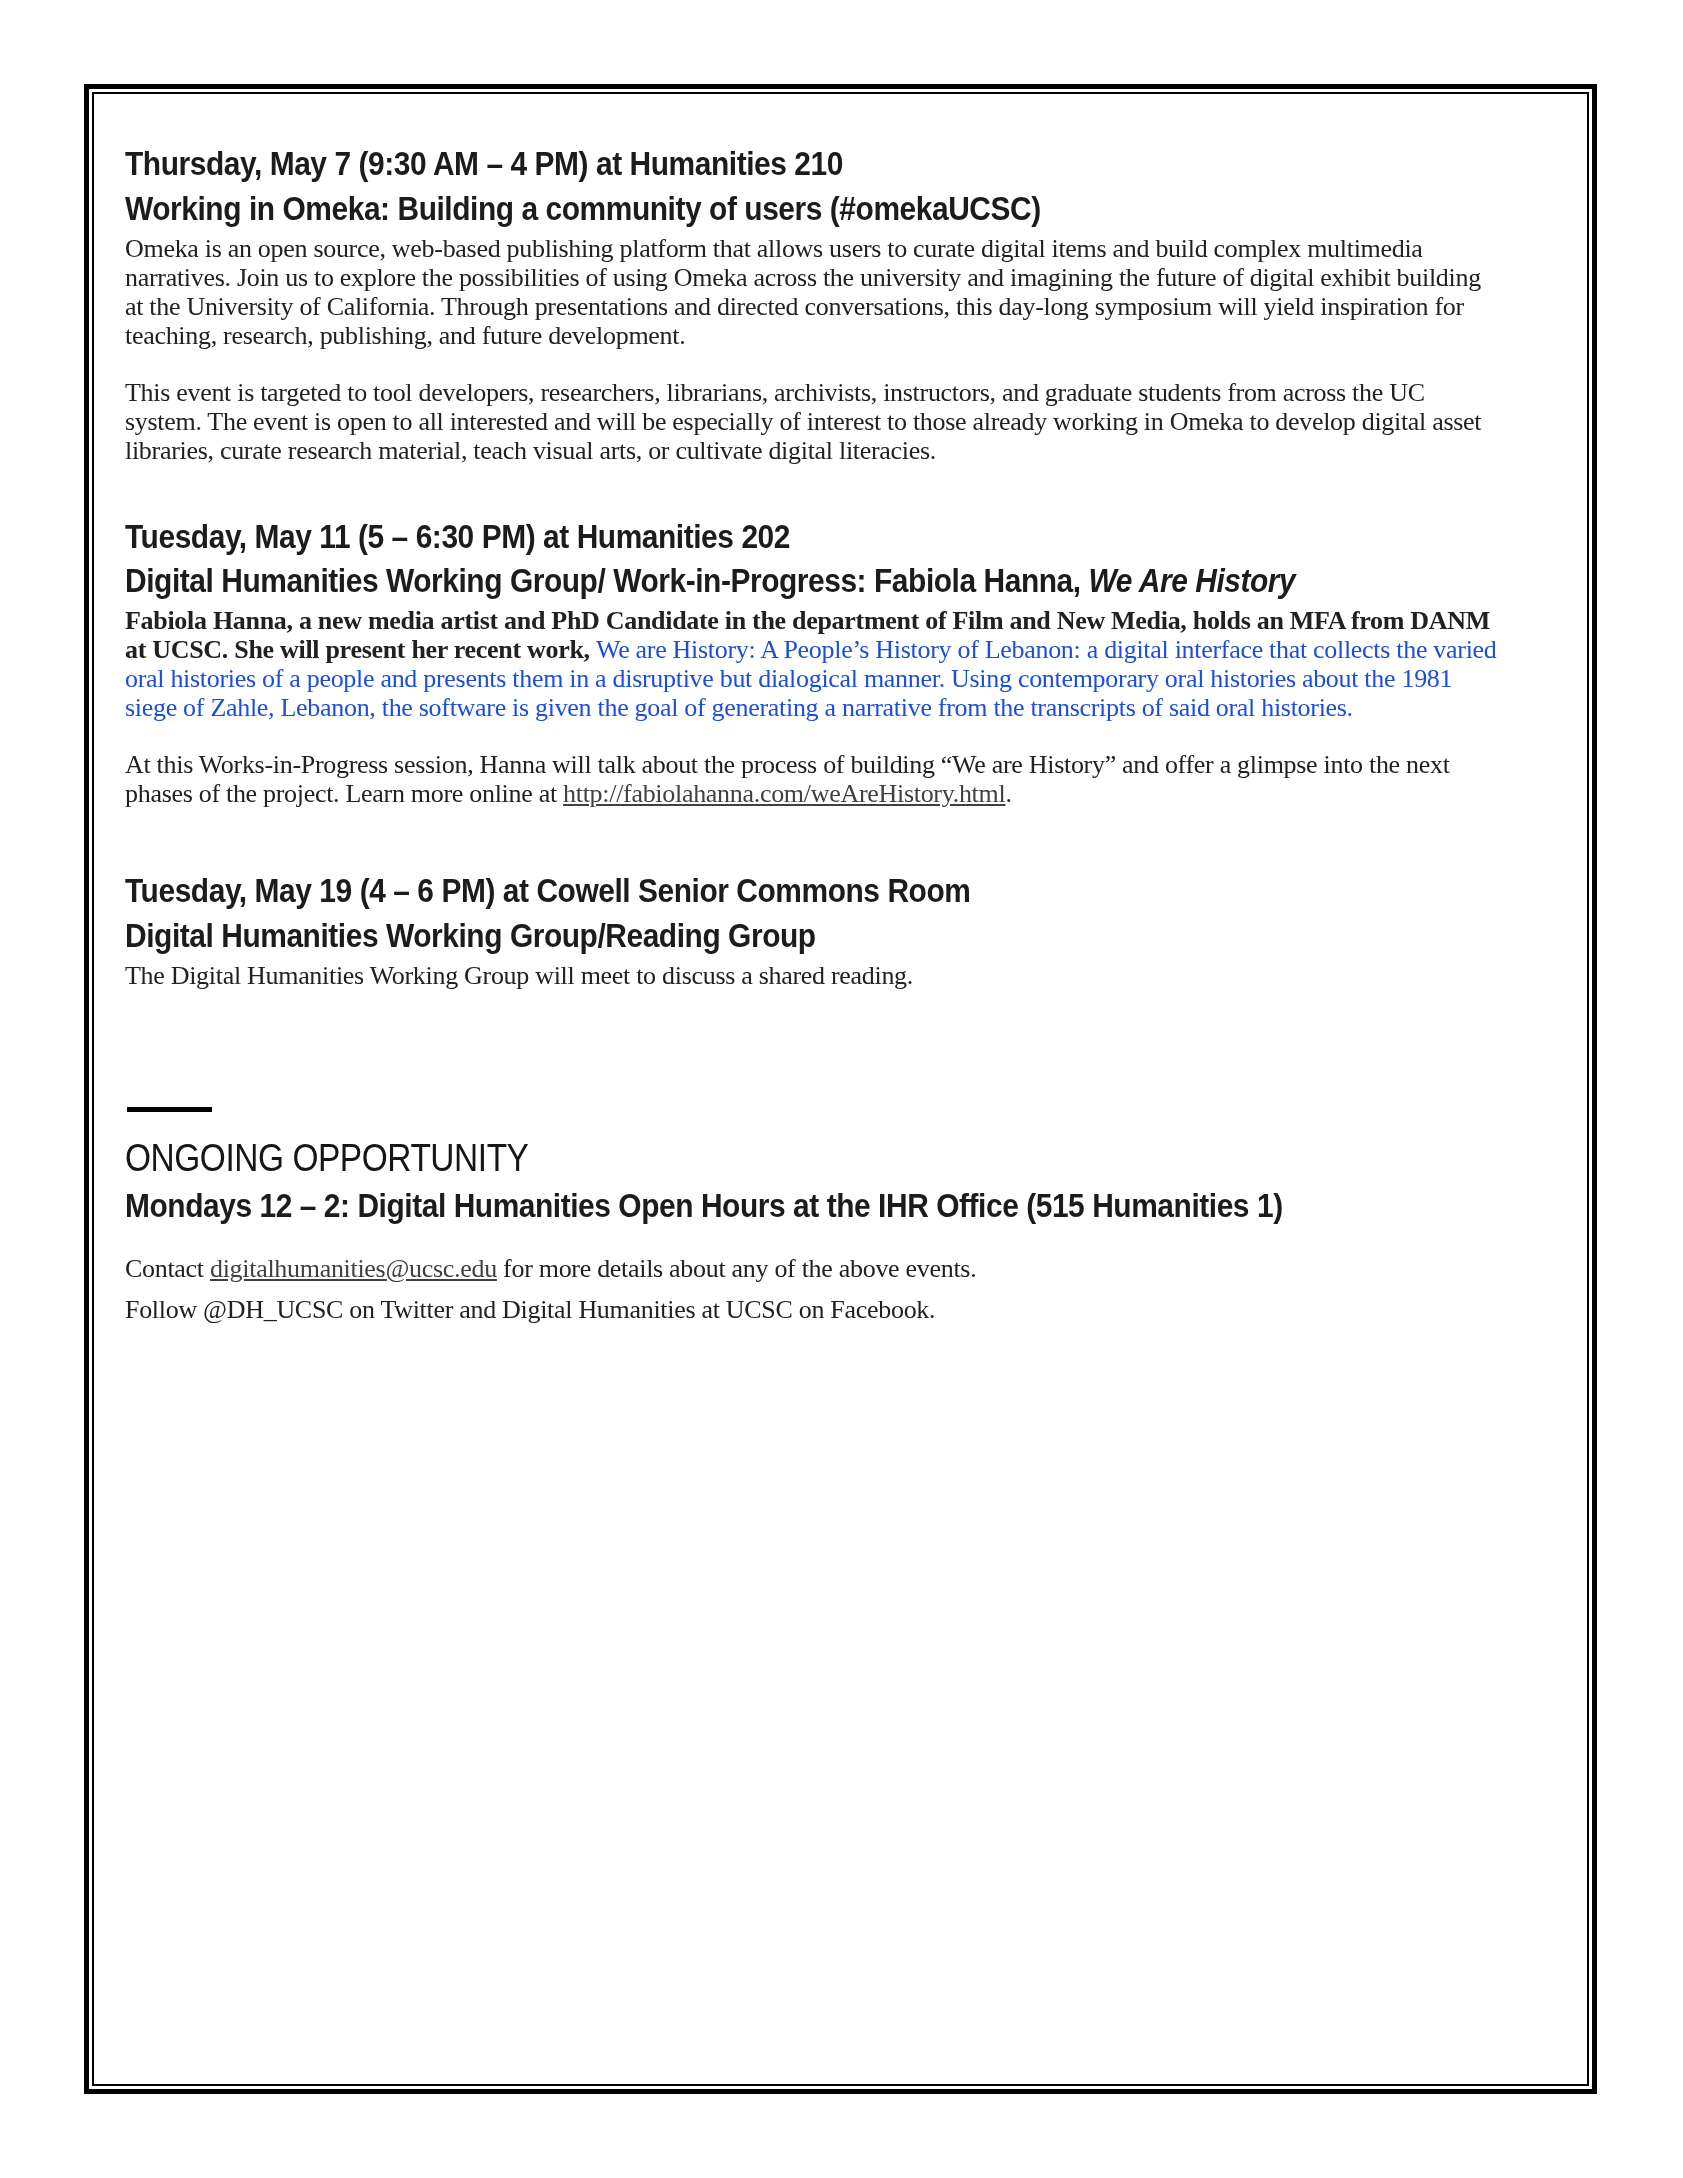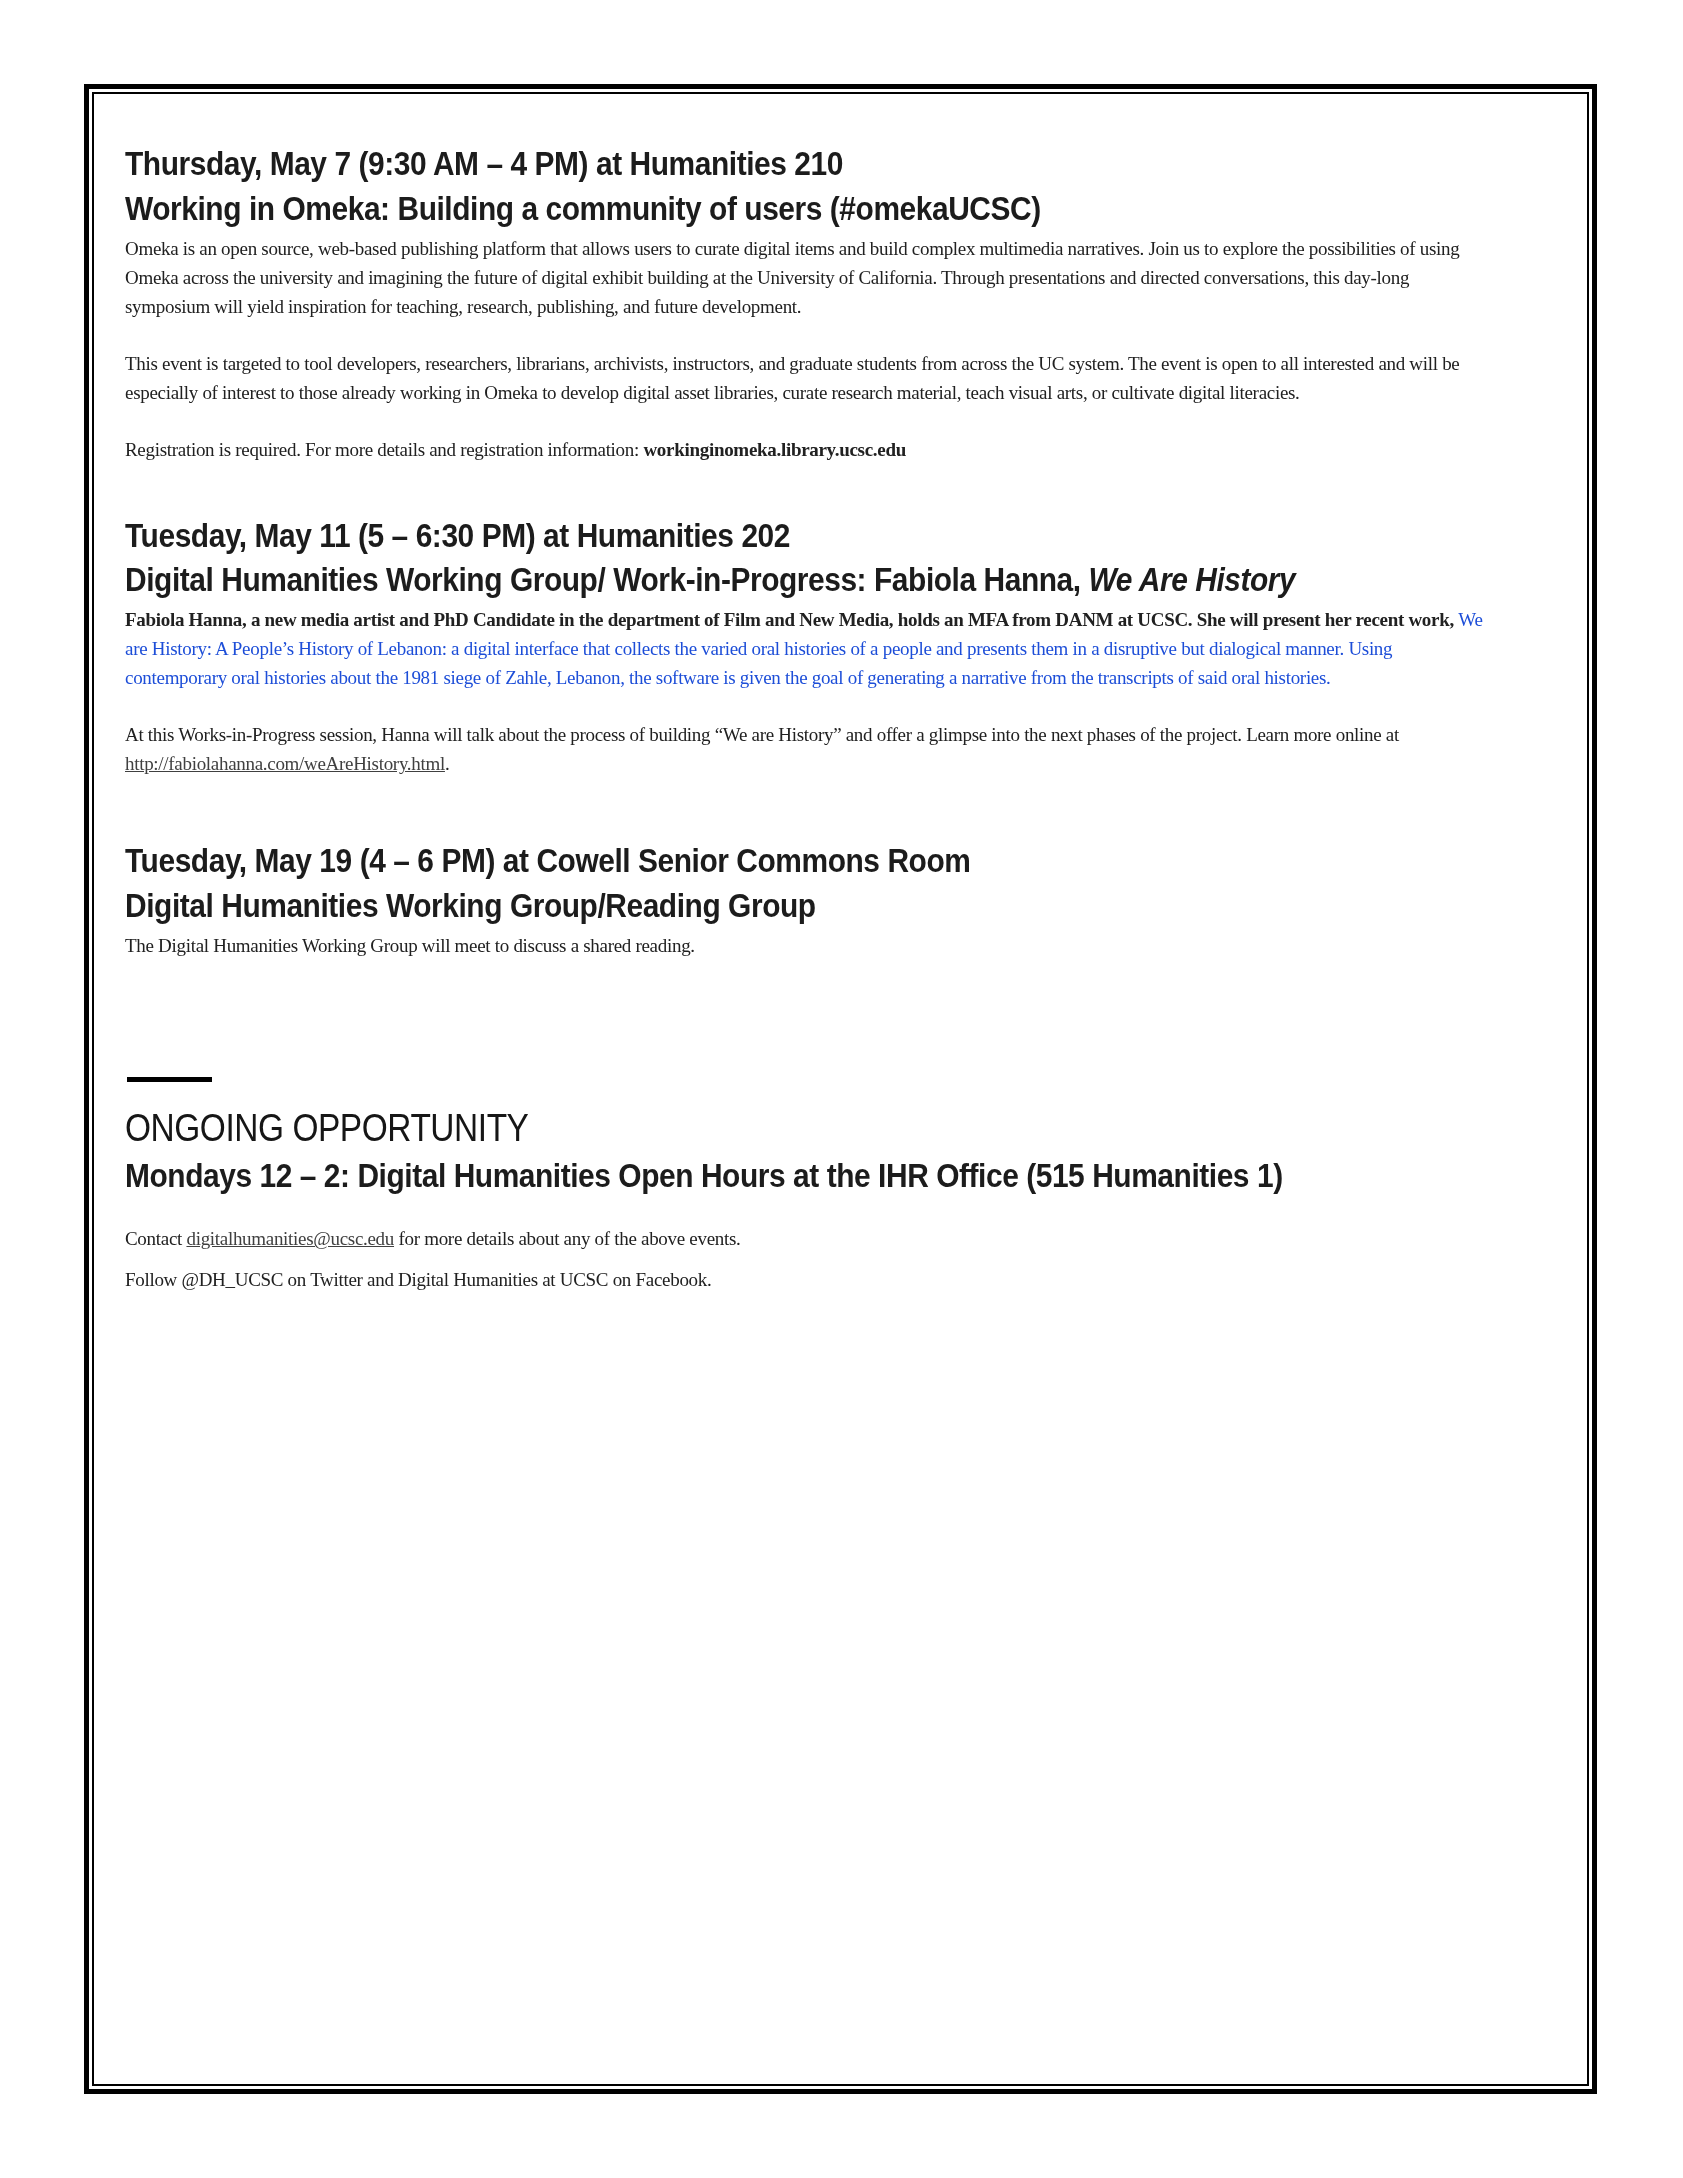--- a/index.html
+++ b/index.html
@@ -42,21 +42,21 @@
     font-weight: 400;
     font-size: 38px;
     line-height: 1.2;
     color: #161616;
     letter-spacing: -0.5px;
     transform: scaleX(0.88);
     transform-origin: 0 50%;
     white-space: nowrap;
   }
   p.body {
-    font-size: 19px;
+    font-size: 26px;
     line-height: 29px;
     letter-spacing: -0.3px;
     color: #212121;
     max-width: 1381px;
     margin-top: 4px;
   }
   p.body.spaced { margin-top: 28px; }
   .gray  { color: #1d4ed8; }
   .bold  { font-weight: 700; }
   .ital  { font-style: italic; }
@@ -81,21 +81,20 @@
 
 <div class="frame-outer">
   <div class="frame-inner">
     <div class="content">
 
       <section class="evt">
         <div class="evt-when">Thursday, May 7 (9:30 AM – 4 PM) at Humanities 210</div>
         <div class="evt-title">Working in Omeka: Building a community of users (#omekaUCSC)</div>
         <p class="body">Omeka is an open source, web-based publishing platform that allows users to curate digital items and build complex multimedia narratives. Join us to explore the possibilities of using Omeka across the university and imagining the future of digital exhibit building at the University of California. Through presentations and directed conversations, this day-long symposium will yield inspiration for teaching, research, publishing, and future development.</p>
         <p class="body spaced">This event is targeted to tool developers, researchers, librarians, archivists, instructors, and graduate students from across the UC system. The event is open to all interested and will be especially of interest to those already working in Omeka to develop digital asset libraries, curate research material, teach visual arts, or cultivate digital literacies.</p>
-        <p class="body spaced"><span>Registration is required. For more details and registration information: </span><span class="bold">workinginomeka.library.ucsc.edu</span></p>
       </section>
 
       <section class="evt">
         <div class="evt-when">Tuesday, May 11 (5 – 6:30 PM) at Humanities 202</div>
         <div class="evt-title"><span>Digital Humanities Working Group/ Work-in-Progress: Fabiola Hanna, </span><span class="ital">We Are History</span></div>
         <p class="body"><span class="bold">Fabiola Hanna, a new media artist and PhD Candidate in the department of Film and New Media, holds an MFA from DANM at UCSC. She will present her recent work, </span><span class="gray">We are History: A People’s History of Lebanon: a digital interface that collects the varied oral histories of a people and presents them in a disruptive but dialogical manner. Using contemporary oral histories about the 1981 siege of Zahle, Lebanon, the software is given the goal of generating a narrative from the transcripts of said oral histories.</span></p>
         <p class="body spaced gray"><span>At this Works-in-Progress session, Hanna will talk about the process of building “We are History” and offer a glimpse into the next phases of the project. Learn more online at </span><a class="link">http://fabiolahanna.com/weAreHistory.html</a><span>.</span></p>
       </section>
 
       <section class="evt gap-lg">

